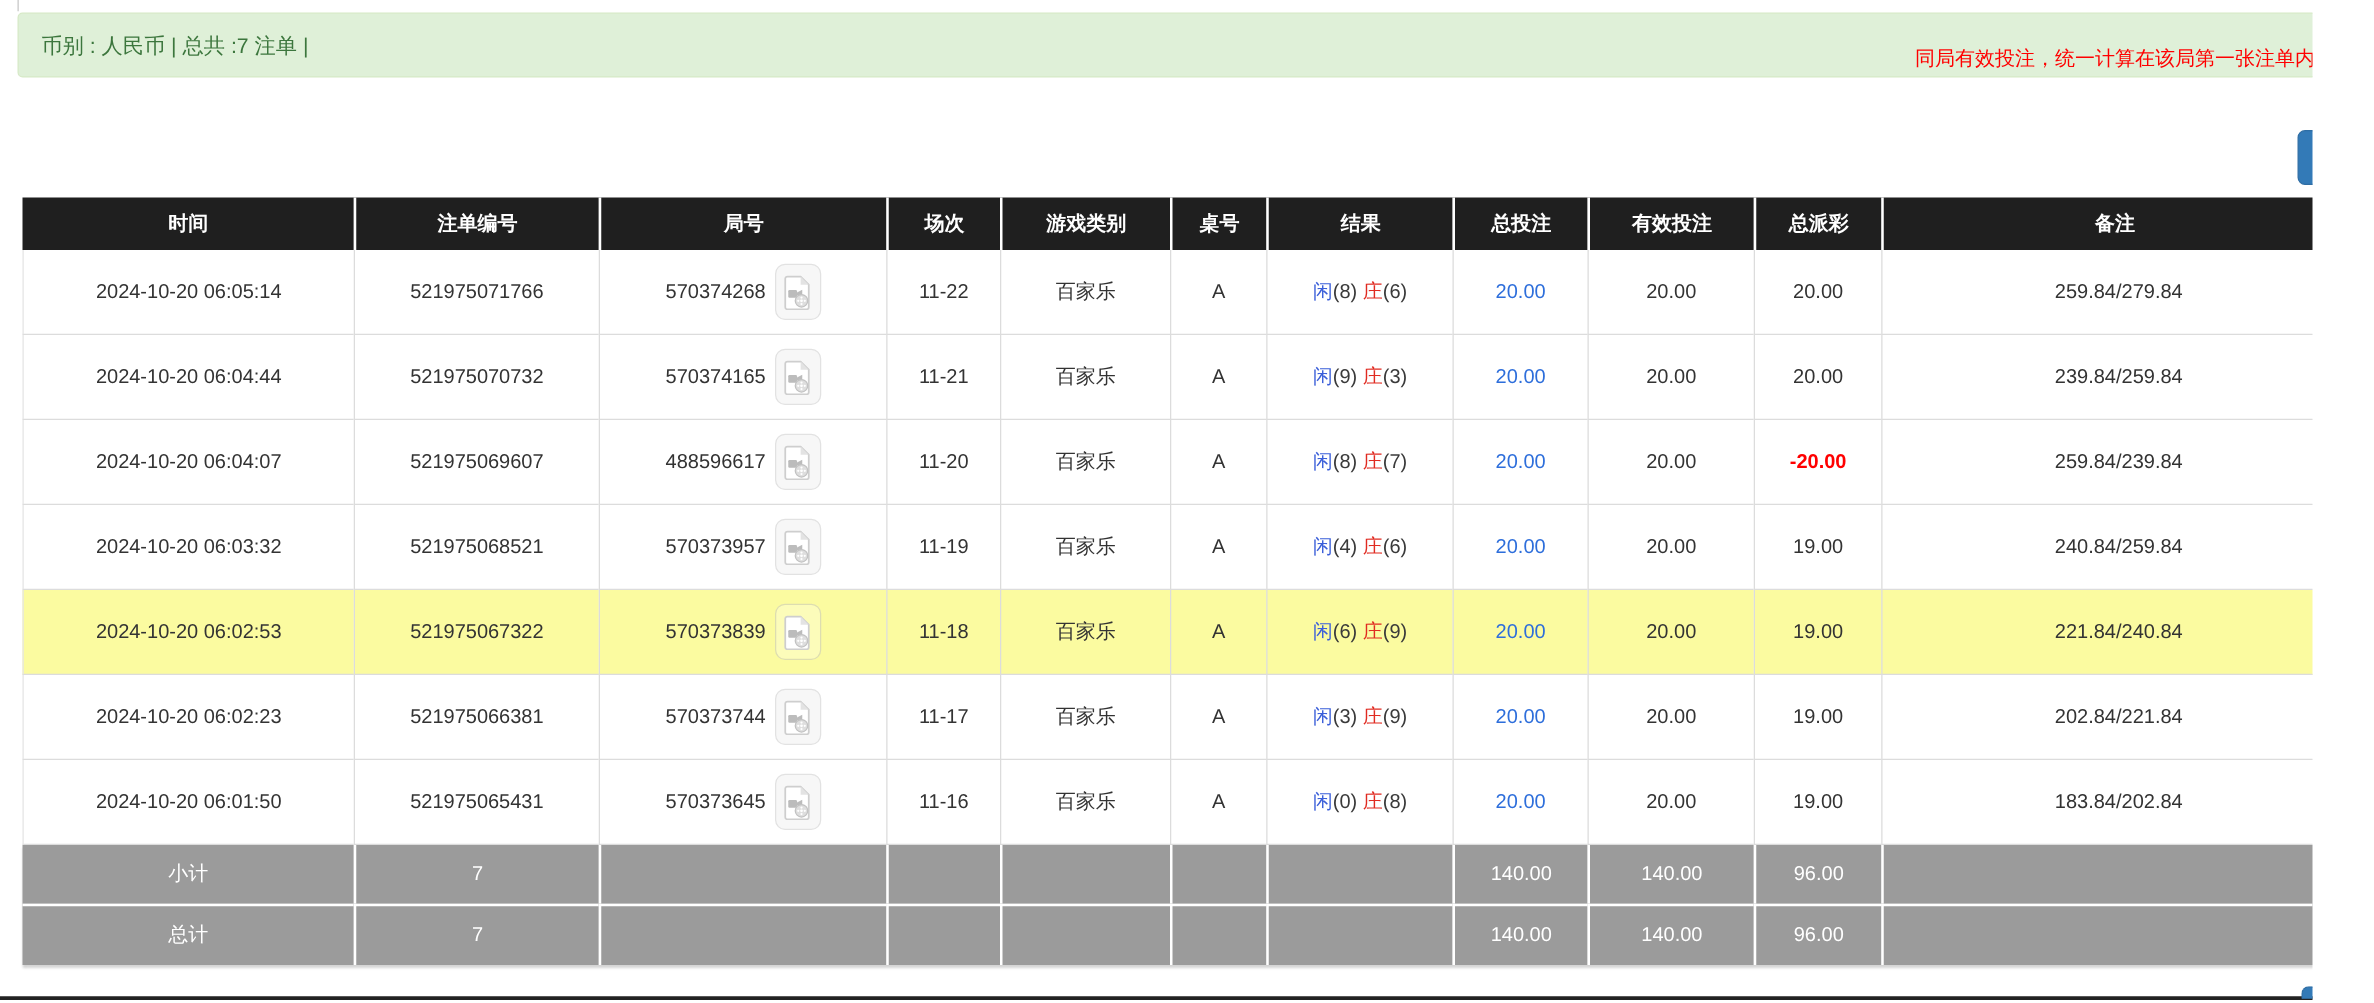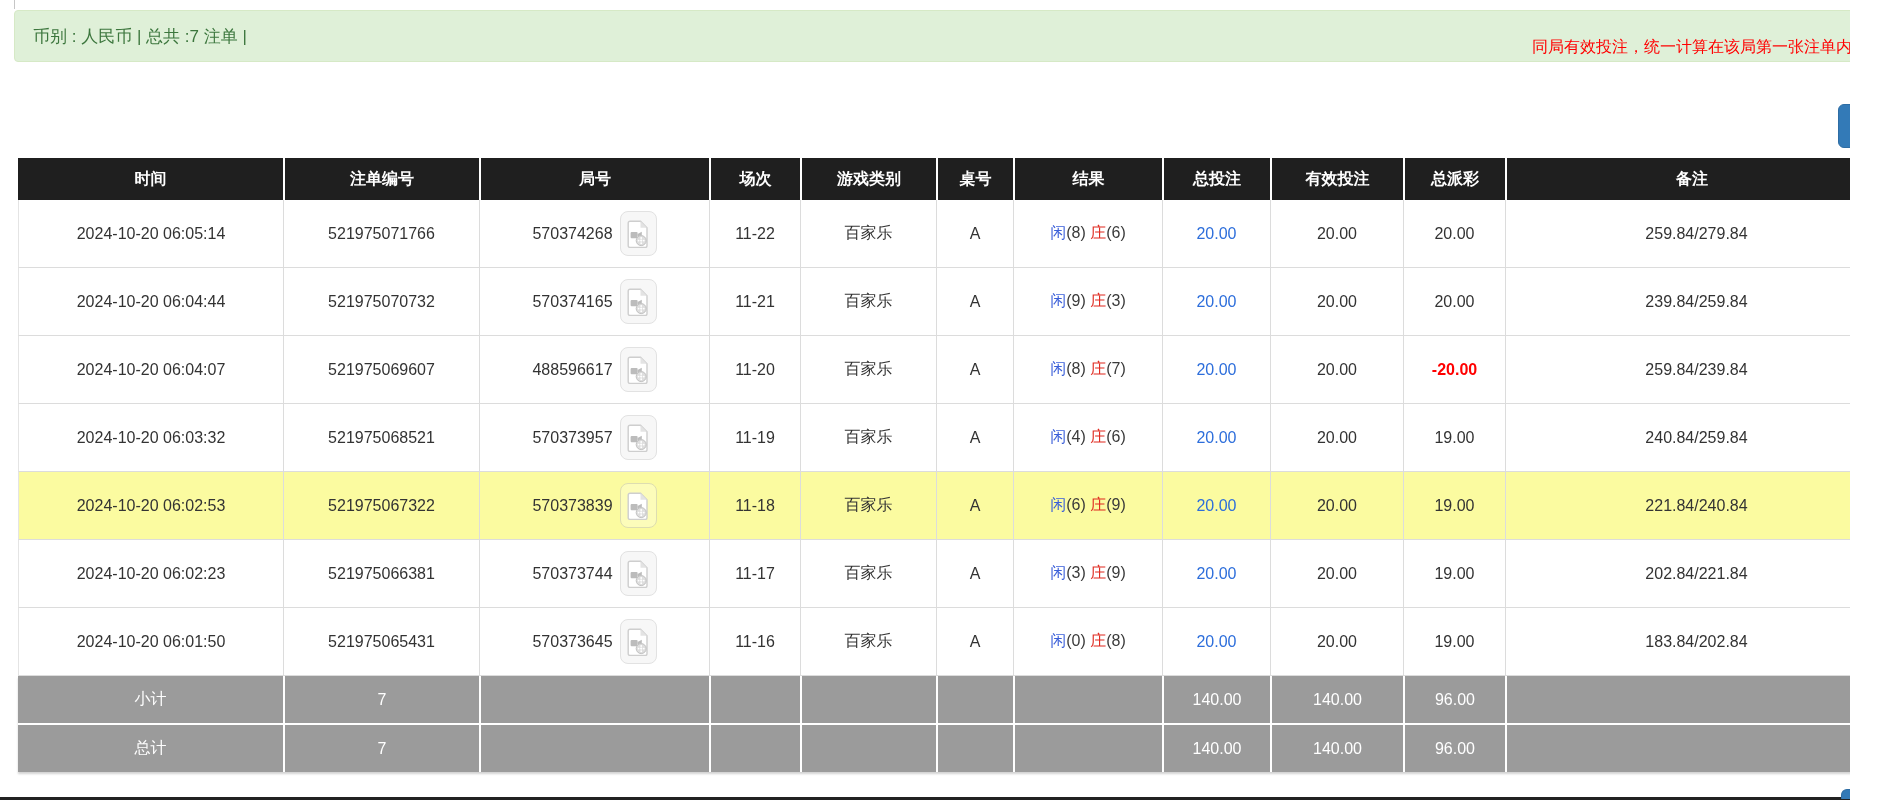--- a/index.html
+++ b/index.html
@@ -24,21 +24,21 @@
   
   .tbl-wrap{position:absolute;left:18px;top:158px;width:1859px;}
   table{border-collapse:separate;border-spacing:0;table-layout:fixed;width:1859px;font-size:16px;color:#333;}
   thead th{background:var(--header-dark,#1f1f1f);color:#fff;font-weight:bold;height:42px;
     text-align:center;vertical-align:middle;padding:0 16px;overflow:hidden;}
   thead th + th{border-left:2px solid #fff;}
   tbody td{height:67px;text-align:center;vertical-align:middle;background:#fff;
     border-bottom:1px solid #dcdcdc;padding:0 4px;overflow:hidden;}
   tbody td + td{border-left:1px solid #dcdcdc;}
   tbody td:first-child{border-left:1px solid #e4e4e4;}
-  tbody td:last-child{border-right:4px solid #a3a3a3;padding-left:18px;}
+  tbody td:last-child{border-right:7px solid #a3a3a3;padding-left:18px;}
   tbody tr.highlight td{background:var(--highlight-yellow,#fbfba0);}
   tfoot td{height:47px;background:var(--footer-gray,#9b9b9b);color:#fff;text-align:center;
     vertical-align:middle;padding:0 4px;}
   tfoot td + td{border-left:2px solid #fff;}
   tfoot tr + tr td{border-top:2px solid #fff;}
   tfoot{box-shadow:0 2px 2px rgba(0,0,0,0.18);}
 
   .res-player{color:var(--player-blue,#3b5fd9);}
   .res-banker{color:var(--banker-red,#e02b21);}
   .res-score{color:#3a3a3a;}

